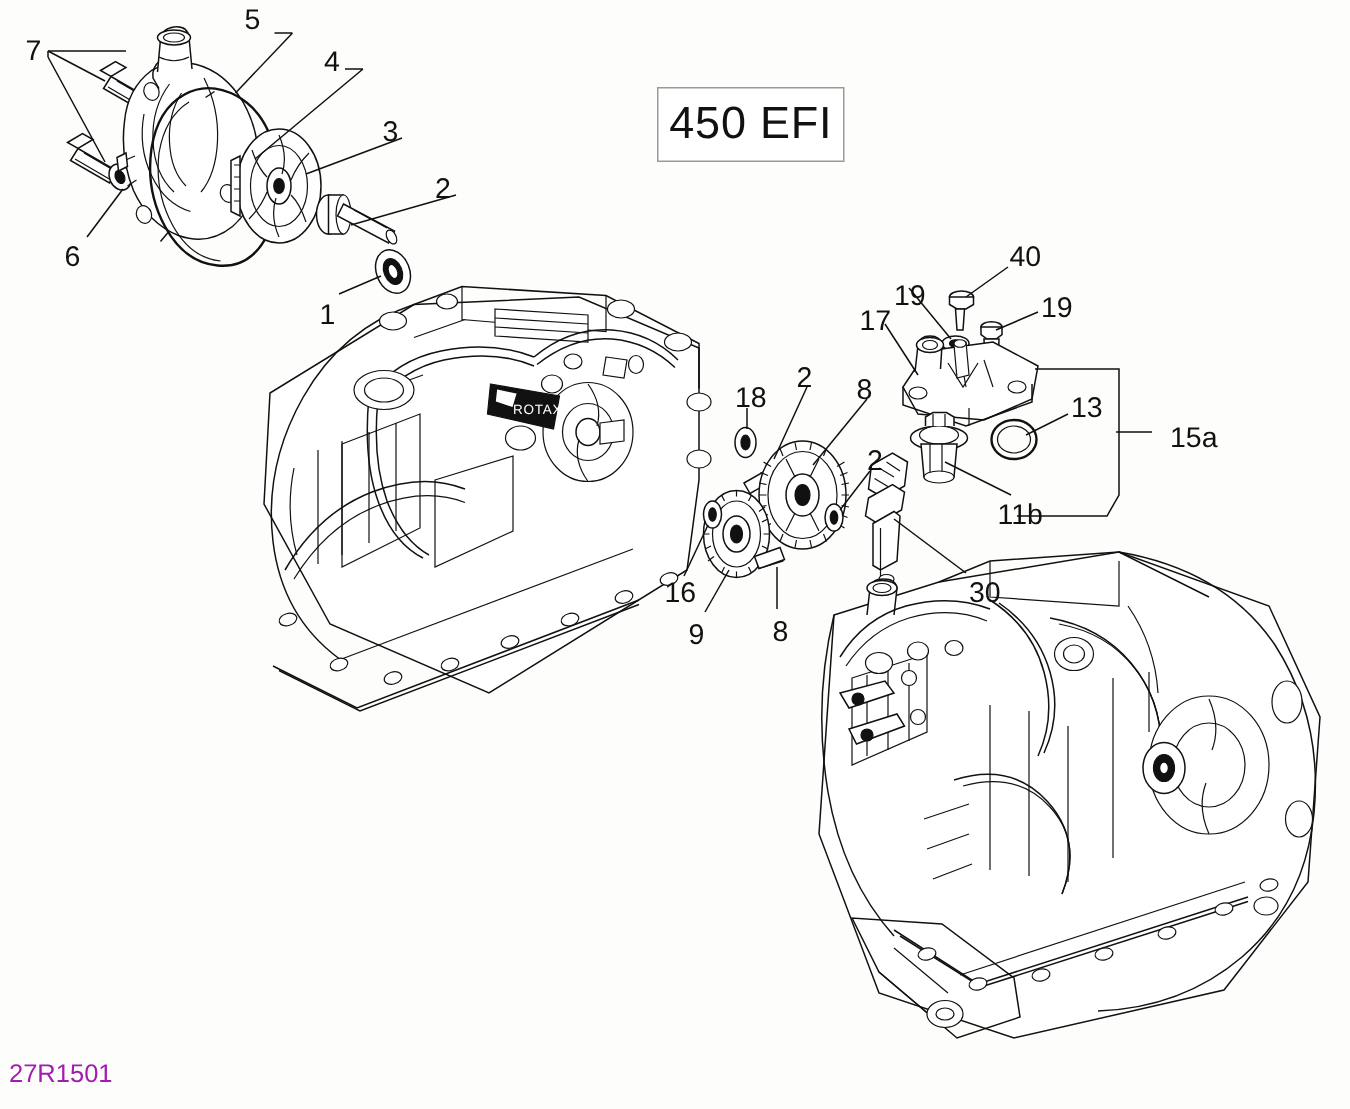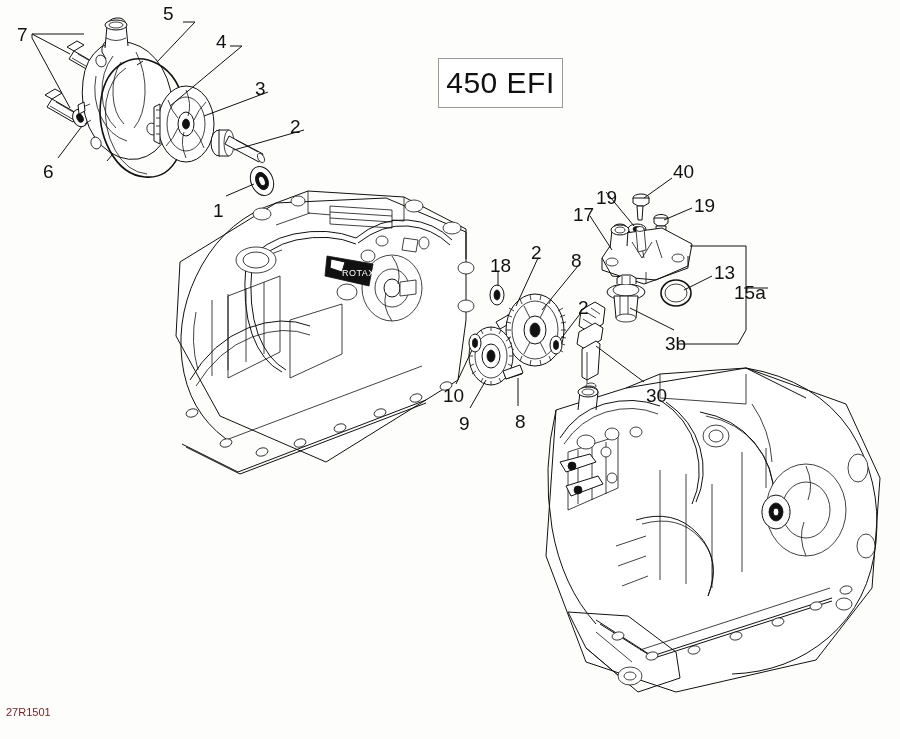--- a/index.html
+++ b/index.html
@@ -15,21 +15,21 @@
   #title-box{
     position:absolute;left:438px;top:58px;width:123px;height:48px;
     border:1px solid #9a9a9a;background:#fff;
     display:flex;align-items:center;justify-content:center;
   }
   #title-box span{font-size:30px;color:#111;letter-spacing:.5px;}
 
   
   #drawing-number{
     position:absolute;left:6px;top:706px;
-    font-size:11px;color:#7f1d1d;
+    font-size:17px;color:#a21caf;
   }
 
   
   .callout{
     position:absolute;font-size:19px;color:#111;
     white-space:nowrap;line-height:1;
   }
 
   
   #art{position:absolute;left:0;top:0;width:900px;height:739px;}
@@ -417,25 +417,25 @@
   <div class="callout" style="left:216px;top:32px">4</div>
   <div class="callout" style="left:17px;top:25px">7</div>
   <div class="callout" style="left:255px;top:79px">3</div>
   <div class="callout" style="left:290px;top:117px">2</div>
   <div class="callout" style="left:43px;top:162px">6</div>
   <div class="callout" style="left:213px;top:201px">1</div>
   <div class="callout" style="left:490px;top:256px">18</div>
   <div class="callout" style="left:531px;top:243px">2</div>
   <div class="callout" style="left:571px;top:251px">8</div>
   <div class="callout" style="left:578px;top:298px">2</div>
-  <div class="callout" style="left:443px;top:386px">10</div>
+  <div class="callout" style="left:443px;top:386px">16</div>
   <div class="callout" style="left:459px;top:414px">9</div>
   <div class="callout" style="left:515px;top:412px">8</div>
   <div class="callout" style="left:646px;top:386px">30</div>
   <div class="callout" style="left:573px;top:205px">17</div>
   <div class="callout" style="left:596px;top:188px">19</div>
   <div class="callout" style="left:673px;top:162px">40</div>
   <div class="callout" style="left:694px;top:196px">19</div>
   <div class="callout" style="left:714px;top:263px">13</div>
-  <div class="callout" style="left:665px;top:334px">3b</div>
-  <div class="callout" style="left:734px;top:283px">15a</div>
+  <div class="callout" style="left:665px;top:334px">11b</div>
+  <div class="callout" style="left:780px;top:283px">15a</div>
 
 </div>
 
 </body></html>

